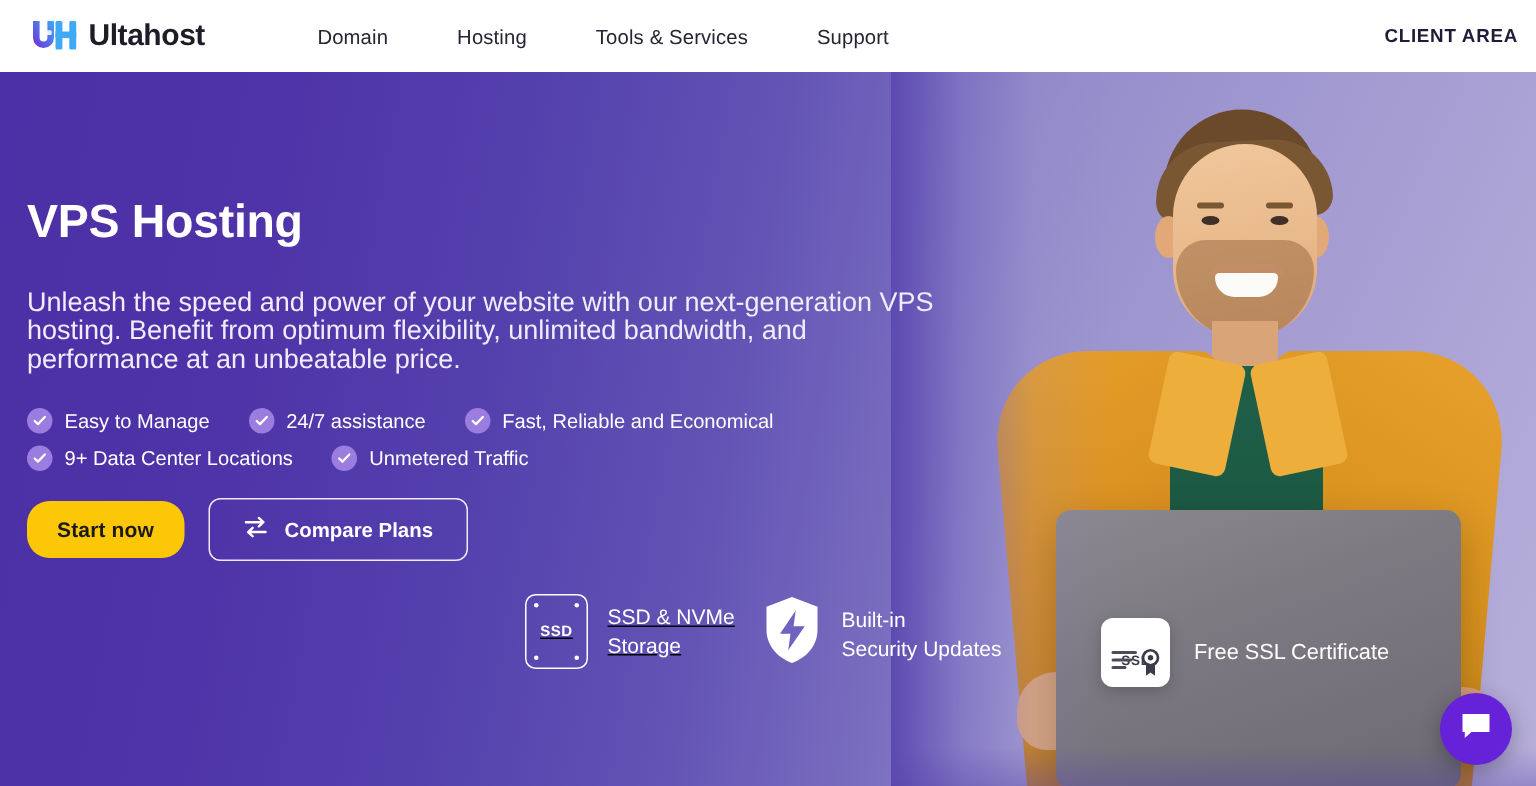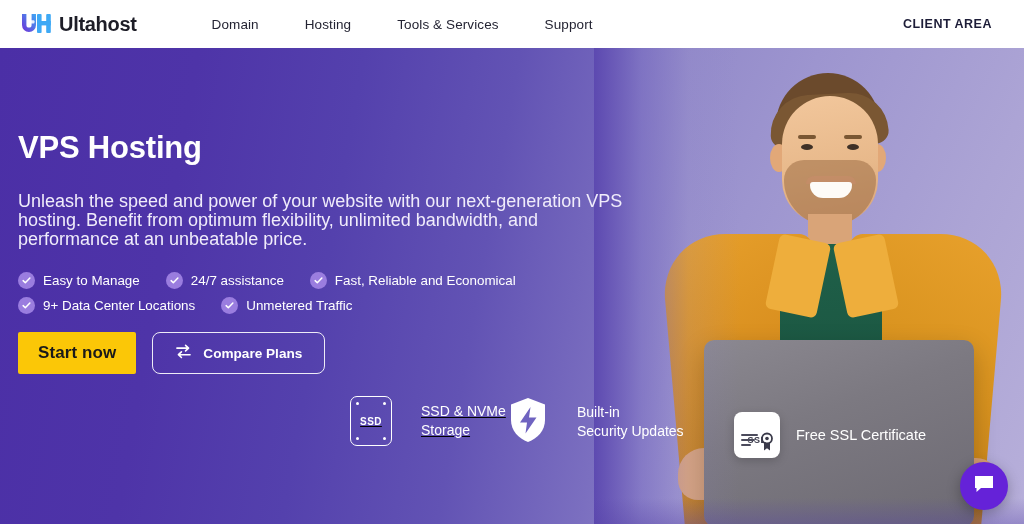--- a/index.html
+++ b/index.html
@@ -10,21 +10,21 @@
     -webkit-font-smoothing:antialiased;
   }
 
   
   .header{
     position:relative;
     height:48px;
     background:#ffffff;
     display:flex;
     align-items:center;
-    padding:0 30px 0 18px;
+    padding:0 10px 0 18px;
     z-index:40;
   }
   .brand{ display:flex; align-items:center; gap:5px; cursor:pointer; }
   .brand-mark{ width:36px; height:28px; position:relative; display:block; }
   .brand-text{
     font-size:20px; font-weight:bold; color:#1d1d27; letter-spacing:-0.3px;
   }
   .nav{ display:flex; align-items:center; gap:0; margin-left:52px; }
   .nav-item{
     font-size:13.5px; color:#242433; padding:6px 23px;
@@ -179,22 +179,22 @@
     flex:0 0 auto;
   }
   .tick svg{ display:block; }
   .feature-label{
     font-size:13.4px; color:#ffffff; font-weight:500; white-space:nowrap;
   }
 
   .cta-row{ margin-top:18px; display:flex; align-items:center; gap:16px; }
   .btn-start{
     background:#fbc707; color:#1a1a1a;
-    font-size:17px; font-weight:bold;
-    padding:11px 20px; border:none; border-radius:2px; cursor:pointer;
+    font-size:14px; font-weight:bold;
+    padding:11px 20px; border:none; border-radius:15px; cursor:pointer;
     letter-spacing:.1px;
   }
   .btn-compare{
     background:transparent; color:#ffffff;
     border:1.6px solid rgba(255,255,255,.9); border-radius:8px;
     font-size:13.6px; font-weight:bold;
     padding:11px 22px; cursor:pointer;
     display:flex; align-items:center; gap:11px;
   }
 
@@ -207,21 +207,20 @@
   .price-line{ font-size:19px; font-weight:bold; color:#ffffff; letter-spacing:-.2px; }
   .price-sub{ margin-top:7px; font-size:15px; font-weight:bold; color:#ffffff; }
 
   .perk{ position:absolute; display:flex; align-items:center; gap:13px; }
   .perk-ssd{ left:350px; top:10px;text-decoration:underline; }
   .perk-sec{ left:508px; top:10px; }
 
   .perk-label{
     font-size:14px; line-height:19px; color:#ffffff; font-weight:500;
     white-space:pre-line;
-    margin-left:16px;
   }
 
   .ssd-icon{
     width:42px; height:50px; border:1.6px solid #ffffff; border-radius:7px;
     position:relative; display:flex; align-items:center; justify-content:center;
   }
   .ssd-icon .ssd-text{
     font-size:10px; font-weight:bold; color:#ffffff; letter-spacing:.4px;
   }
   .ssd-icon i{

